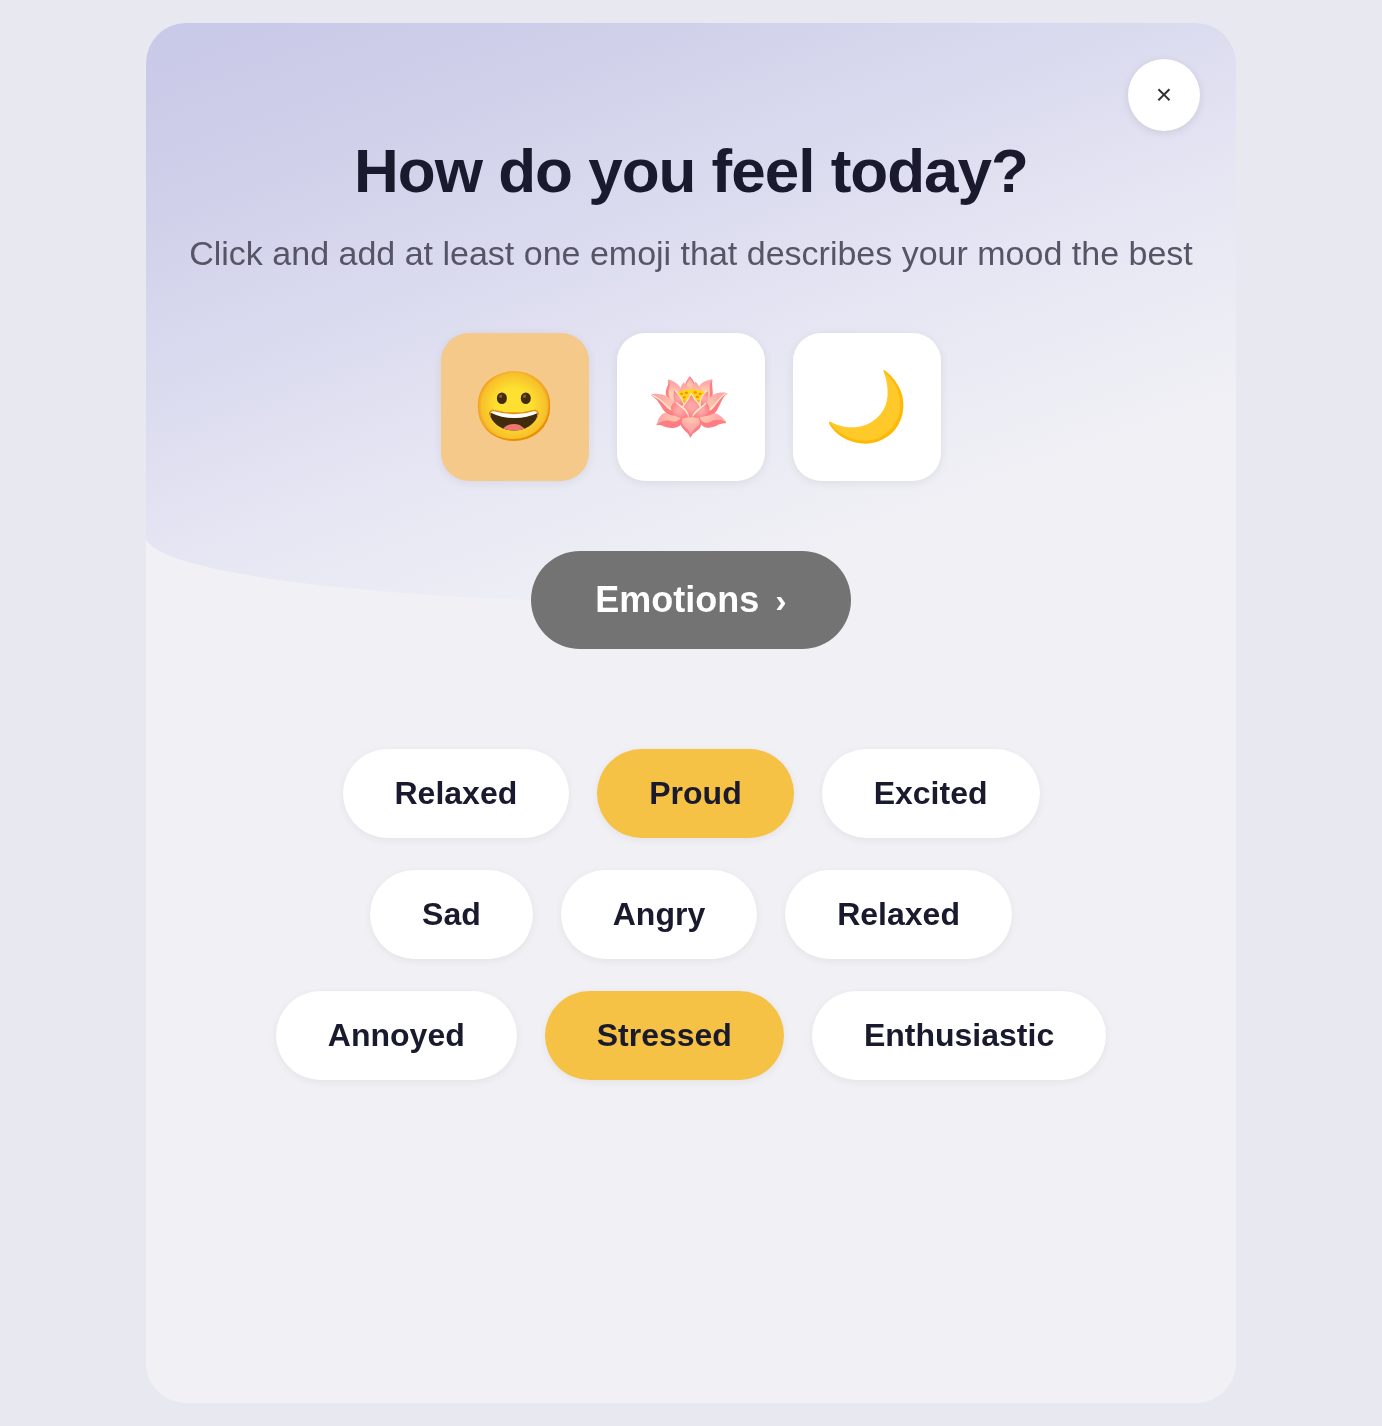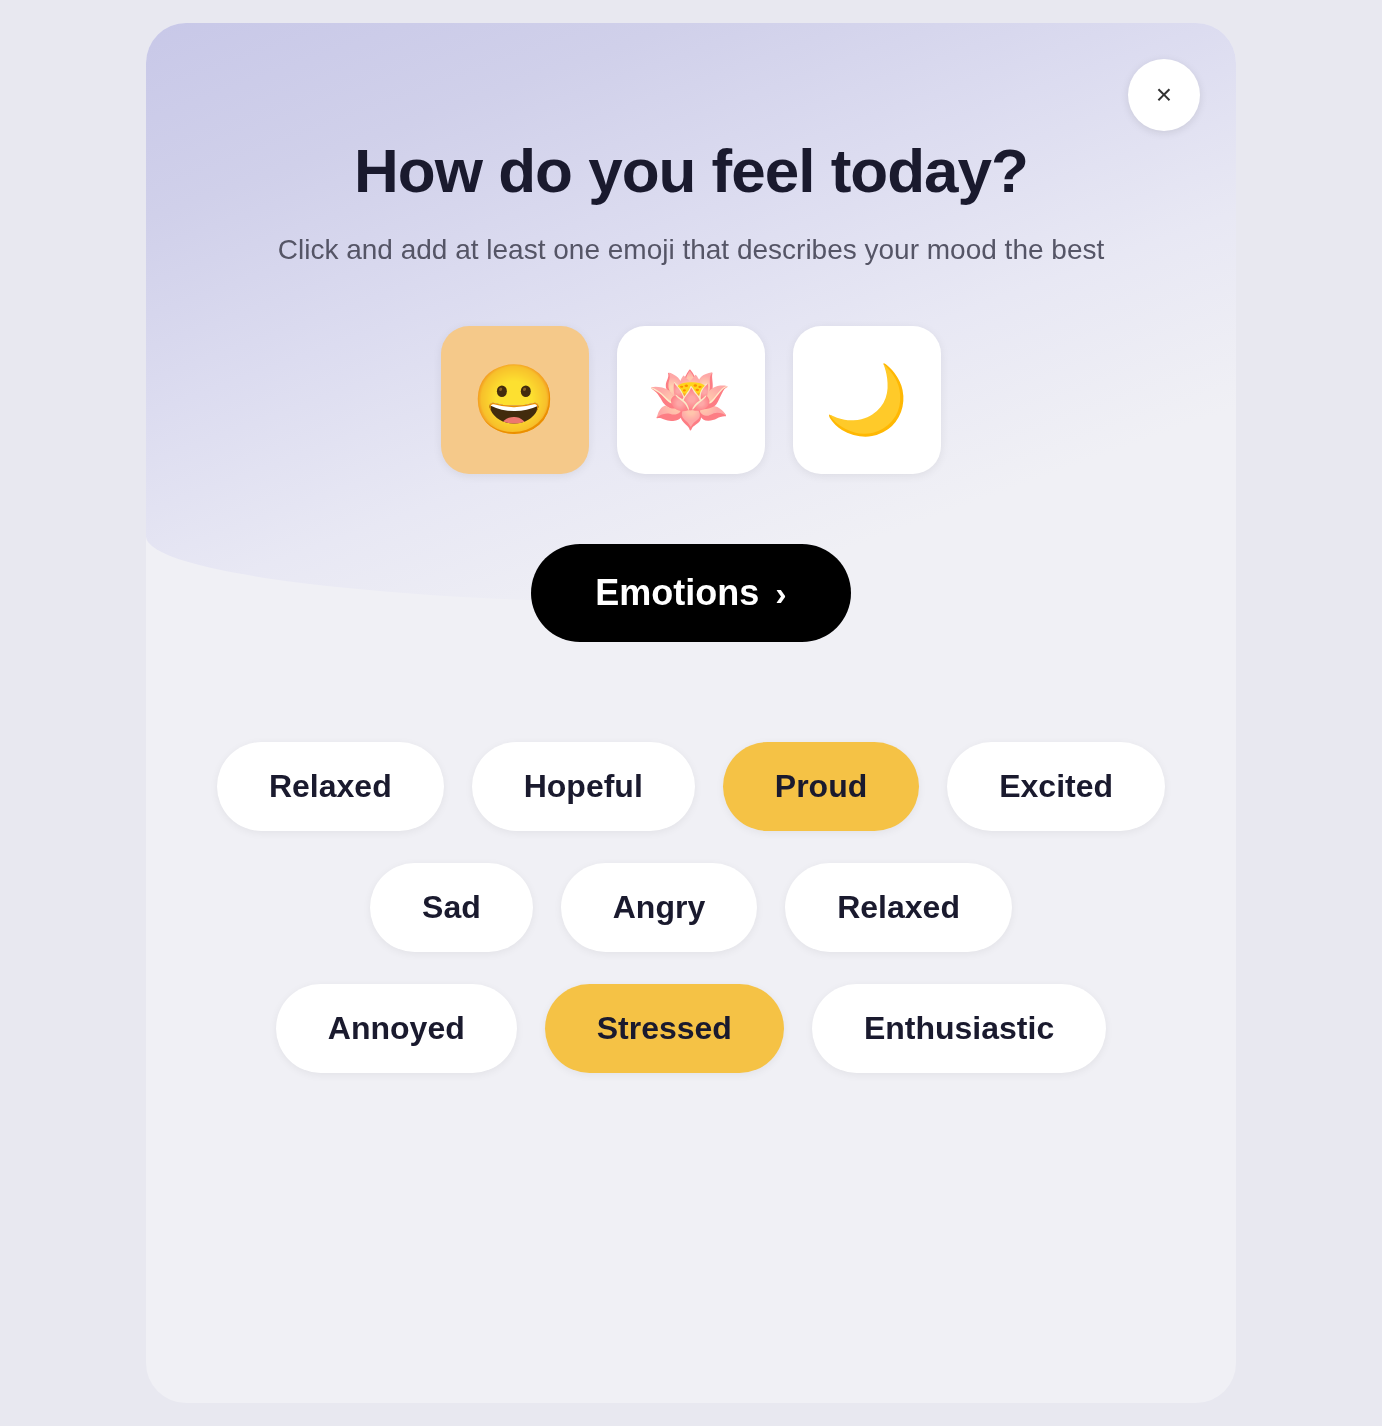--- a/index.html
+++ b/index.html
@@ -74,21 +74,21 @@
     .title {
       font-size: 62px;
       font-weight: 800;
       color: #1a1a2e;
       text-align: center;
       margin-bottom: 28px;
       letter-spacing: -1px;
     }
 
     .subtitle {
-      font-size: 28px;
+      font-size: 34px;
       color: #555566;
       text-align: center;
       margin-bottom: 60px;
       font-weight: 400;
     }
 
     .emoji-row {
       display: flex;
       gap: 28px;
       margin-bottom: 70px;
@@ -107,21 +107,21 @@
       cursor: pointer;
       box-shadow: 0 2px 10px rgba(0,0,0,0.07);
       transition: transform 0.15s;
     }
 
     .emoji-card.selected {
       background: #f5c98a;
     }
 
     .emotions-button {
-      background: #000000;
+      background: #737373;
       color: white;
       border: none;
       border-radius: 50px;
       padding: 28px 64px;
       font-size: 36px;
       font-weight: 600;
       cursor: pointer;
       display: flex;
       align-items: center;
       gap: 16px;
@@ -195,21 +195,20 @@
     </div>
 
     <button class="emotions-button">
       <span>Emotions</span>
       <span class="chevron">›</span>
     </button>
 
     <div class="emotions-section">
       <div class="emotion-row">
         <button class="emotion-chip">Relaxed</button>
-        <button class="emotion-chip">Hopeful</button>
         <button class="emotion-chip active">Proud</button>
         <button class="emotion-chip">Excited</button>
       </div>
       <div class="emotion-row">
         <button class="emotion-chip">Sad</button>
         <button class="emotion-chip">Angry</button>
         <button class="emotion-chip">Relaxed</button>
       </div>
       <div class="emotion-row">
         <button class="emotion-chip">Annoyed</button>

